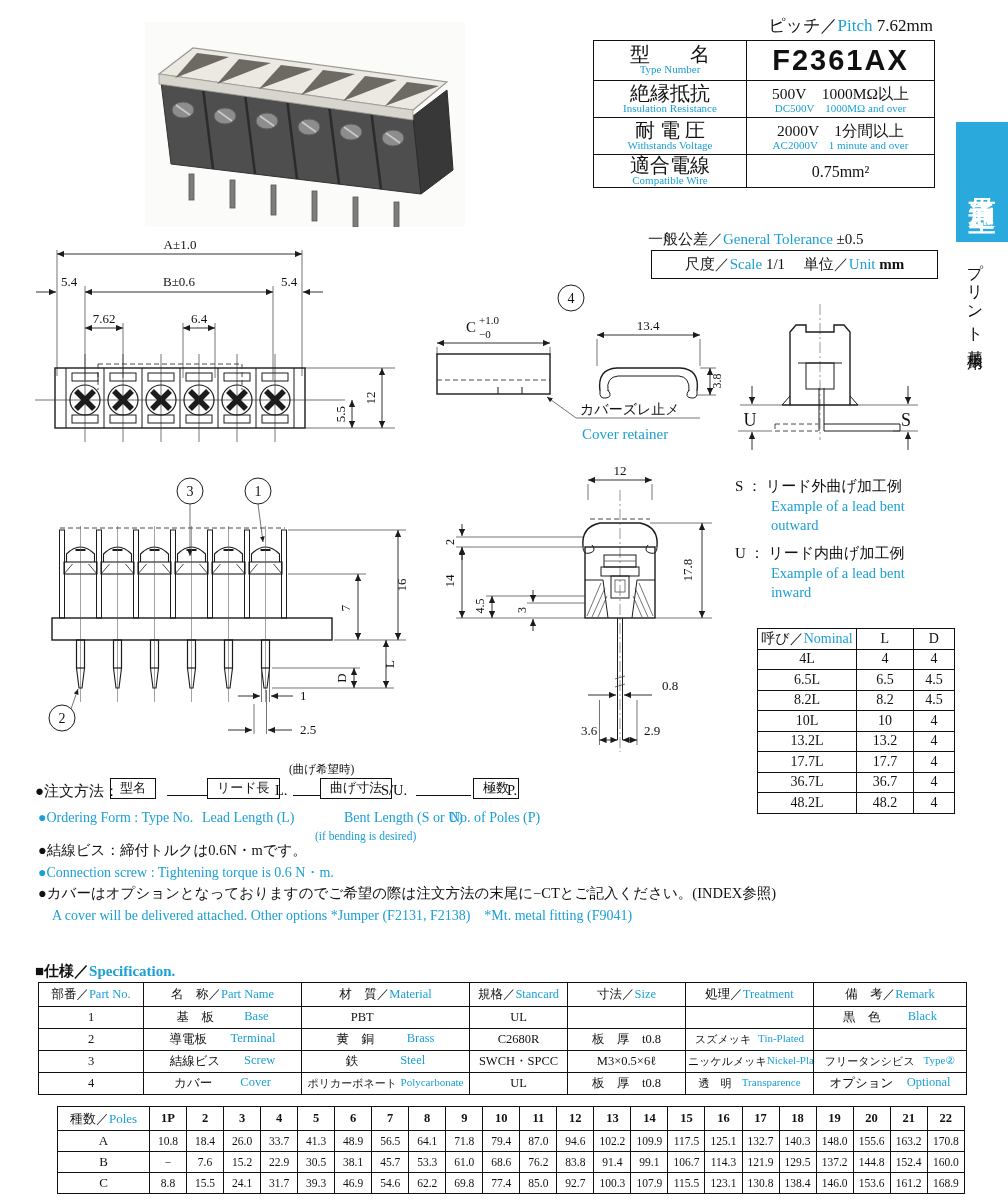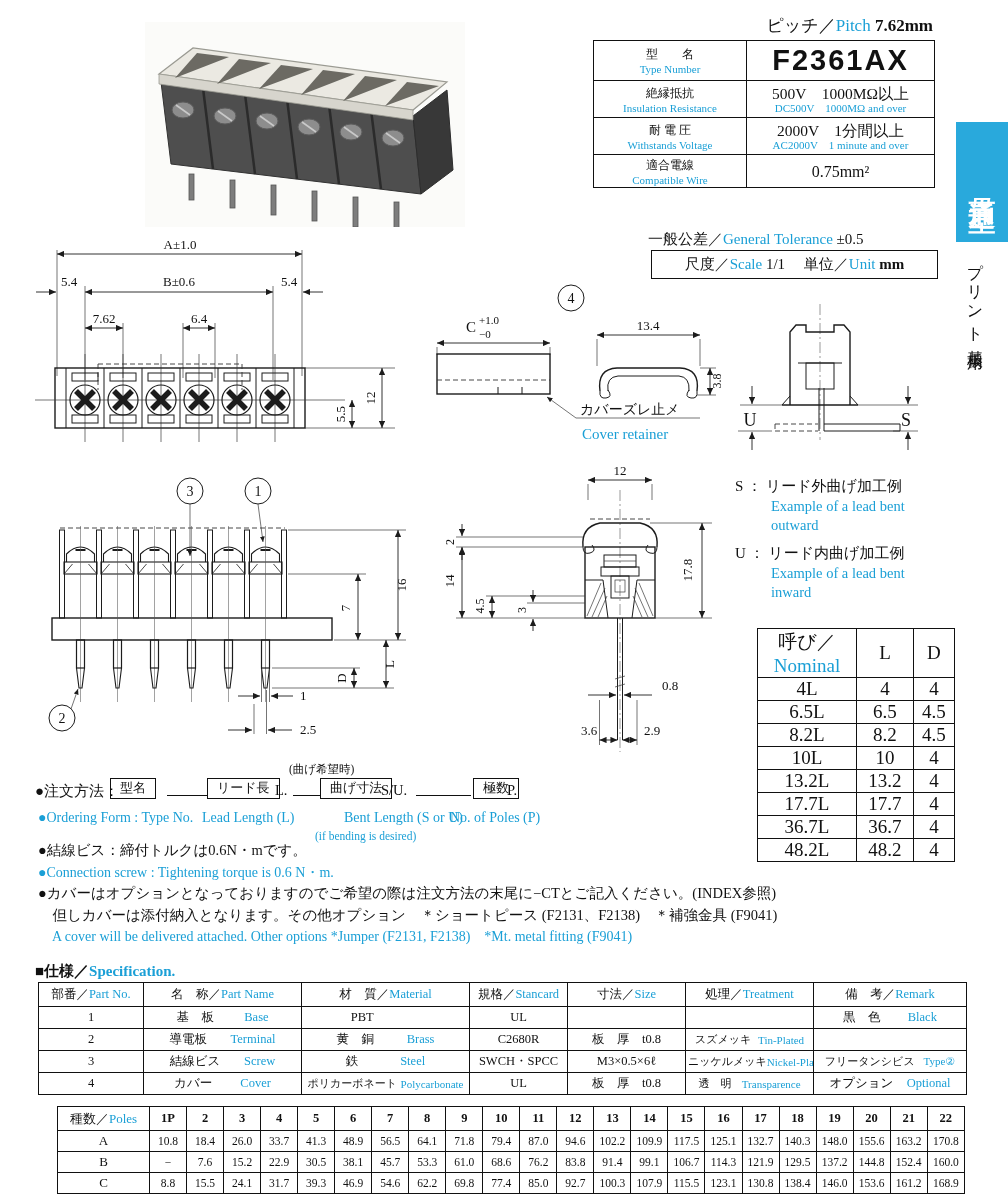--- a/index.html
+++ b/index.html
@@ -3,25 +3,25 @@
 <meta charset="utf-8">
 <style>
   html,body{margin:0;padding:0;background:#e8e8e8;}
   .page{position:relative;width:1008px;height:1200px;background:#ffffff;margin:0 auto;
         font-family:"Liberation Serif",serif;color:#111;overflow:hidden;}
   .abs{position:absolute;}
   .jp{color:#111;}
   .en{color:var(--accent);}
   
   .pitch-line{left:598px;top:14px;width:335px;text-align:right;font-size:17px;}
-  .pitch-line .v{font-weight:bold;}
+  .pitch-line .v{font-weight:normal;}
   table.ratings{left:593px;top:40px;width:342px;border-collapse:collapse;table-layout:fixed;}
   table.ratings td{border:1.6px solid #111;text-align:center;vertical-align:middle;padding:1px 2px;}
   table.ratings td.lab{width:148px;}
-  .lab-jp{font-size:12px;line-height:17px;}
+  .lab-jp{font-size:20px;line-height:17px;}
   .lab-en{font-size:11px;line-height:12px;color:var(--accent);}
   .val-big{font-family:"Liberation Sans",sans-serif;font-size:29px;font-weight:bold;letter-spacing:2px;}
   .val-main{font-size:15.5px;line-height:17px;}
   .val-sub{font-size:11px;line-height:12px;color:var(--accent);}
   tr.r1{height:40px;} tr.r2{height:35px;} tr.r3{height:37px;} tr.r4{height:37px;} tr.r5{height:33px;}
   
   .tab-main{left:956px;top:122px;width:52px;height:120px;background:var(--tab-blue);color:#fff;
             writing-mode:vertical-rl;text-orientation:upright;font-size:27px;font-weight:bold;
             display:flex;align-items:center;justify-content:center;letter-spacing:5px;
             font-family:"Liberation Sans",sans-serif;}
@@ -43,21 +43,21 @@
   text.d{font-size:13px;fill:#111;}
   text.ds{font-size:12px;fill:#111;}
   text.dl{font-size:18px;fill:#111;}
   text.co{font-size:14px;fill:#111;}
   
   .bend-legend{left:735px;top:477px;width:235px;font-size:15px;}
   .bl-en{color:var(--accent);font-size:14.5px;margin-left:36px;line-height:19px;}
   .bl-row{margin-bottom:1px;font-family:Liberation Serif, serif;}
   .bl-gap{margin-top:9px;}
   
-  table.nominal{left:757px;top:628px;width:198px;border-collapse:collapse;font-size:19px;}
+  table.nominal{left:757px;top:628px;width:198px;border-collapse:collapse;font-size:14px;}
   table.nominal td,table.nominal th{border:1.3px solid #111;text-align:center;height:19.5px;padding:0;}
   table.nominal td:first-child,table.nominal th:first-child{width:98px;}
   table.nominal th{font-weight:normal;}
   
   .ordering{left:35px;top:774px;width:940px;height:78px;font-size:15px;}
   .obox{position:absolute;border:1.2px solid #111;padding:0px 9px 1px 9px;font-size:13px;white-space:nowrap;}
   .conn{position:absolute;height:0;border-top:1.2px solid #111;}
   .osuf{position:absolute;font-size:14.5px;}
   .onote{position:absolute;font-size:11.5px;}
   .oen{position:absolute;font-size:14px;color:var(--accent);white-space:nowrap;}
@@ -65,21 +65,21 @@
   .notes{left:38px;top:840px;width:930px;font-size:14.5px;}
   .notes div{line-height:21.5px;white-space:nowrap;}
   .note-en{color:var(--accent);font-size:14px;}
   
   .spec-head{left:35px;top:962px;font-size:15px;font-weight:bold;}
   .spec-head .en{font-weight:bold;}
   table.spec{left:38px;top:982px;width:928px;border-collapse:collapse;table-layout:fixed;font-size:12.5px;}
   table.spec td,table.spec th{border:1.3px solid #111;text-align:center;height:21px;padding:0 2px;
       overflow:hidden;white-space:nowrap;}
   table.spec th{font-weight:normal;height:23px;}
-  .pair{display:flex;justify-content:space-evenly;align-items:center;}
+  .pair{display:flex;justify-content:space-evenly;align-items:flex-start;}
   .sm{font-size:11px;}
   
   table.poles{left:57px;top:1106px;width:908px;border-collapse:collapse;table-layout:fixed;font-size:11.5px;}
   table.poles td,table.poles th{border:1.2px solid #111;text-align:center;height:20px;padding:0;overflow:hidden;}
   table.poles th{font-size:12.5px;font-weight:bold;height:23px;}
   table.poles .plabel{width:92px;font-weight:normal;font-size:13px;}
 </style>
 </head>
 <body>
 
@@ -531,21 +531,20 @@
     <span class="oen" style="left:167px;top:36px;">Lead Length (L)</span>
     <span class="oen" style="left:273px;top:36px;margin-left:36px;">Bent Length (S or U)</span>
     <span class="oen" style="left:415px;top:36px;">No. of Poles (P)</span>
     <span class="oen" style="left:280px;top:56px;font-size:11.5px;">(if bending is desired)</span>
   </div>
 
   <div class="abs notes">
     <div class="jp">●結線ビス：締付トルクは0.6N・mです。</div>
     <div class="note-en">●Connection screw : Tightening torque is 0.6 N・m.</div>
     <div class="jp">●カバーはオプションとなっておりますのでご希望の際は注文方法の末尾に−CTとご記入ください。(INDEX参照)</div>
-    <div class="jp">　但しカバーは添付納入となります。その他オプション　＊ショートピース (F2131、F2138)　＊補強金具 (F9041)</div>
     <div class="note-en">　A cover will be delivered attached. Other options *Jumper (F2131, F2138)　*Mt. metal fitting (F9041)</div>
   </div>
 
   <div class="abs spec-head">
     <span class="jp">■仕様／</span><span class="en">Specification.</span>
   </div>
   <table class="abs spec">
     <colgroup>
         <col style="width:105px">
         <col style="width:158px">

